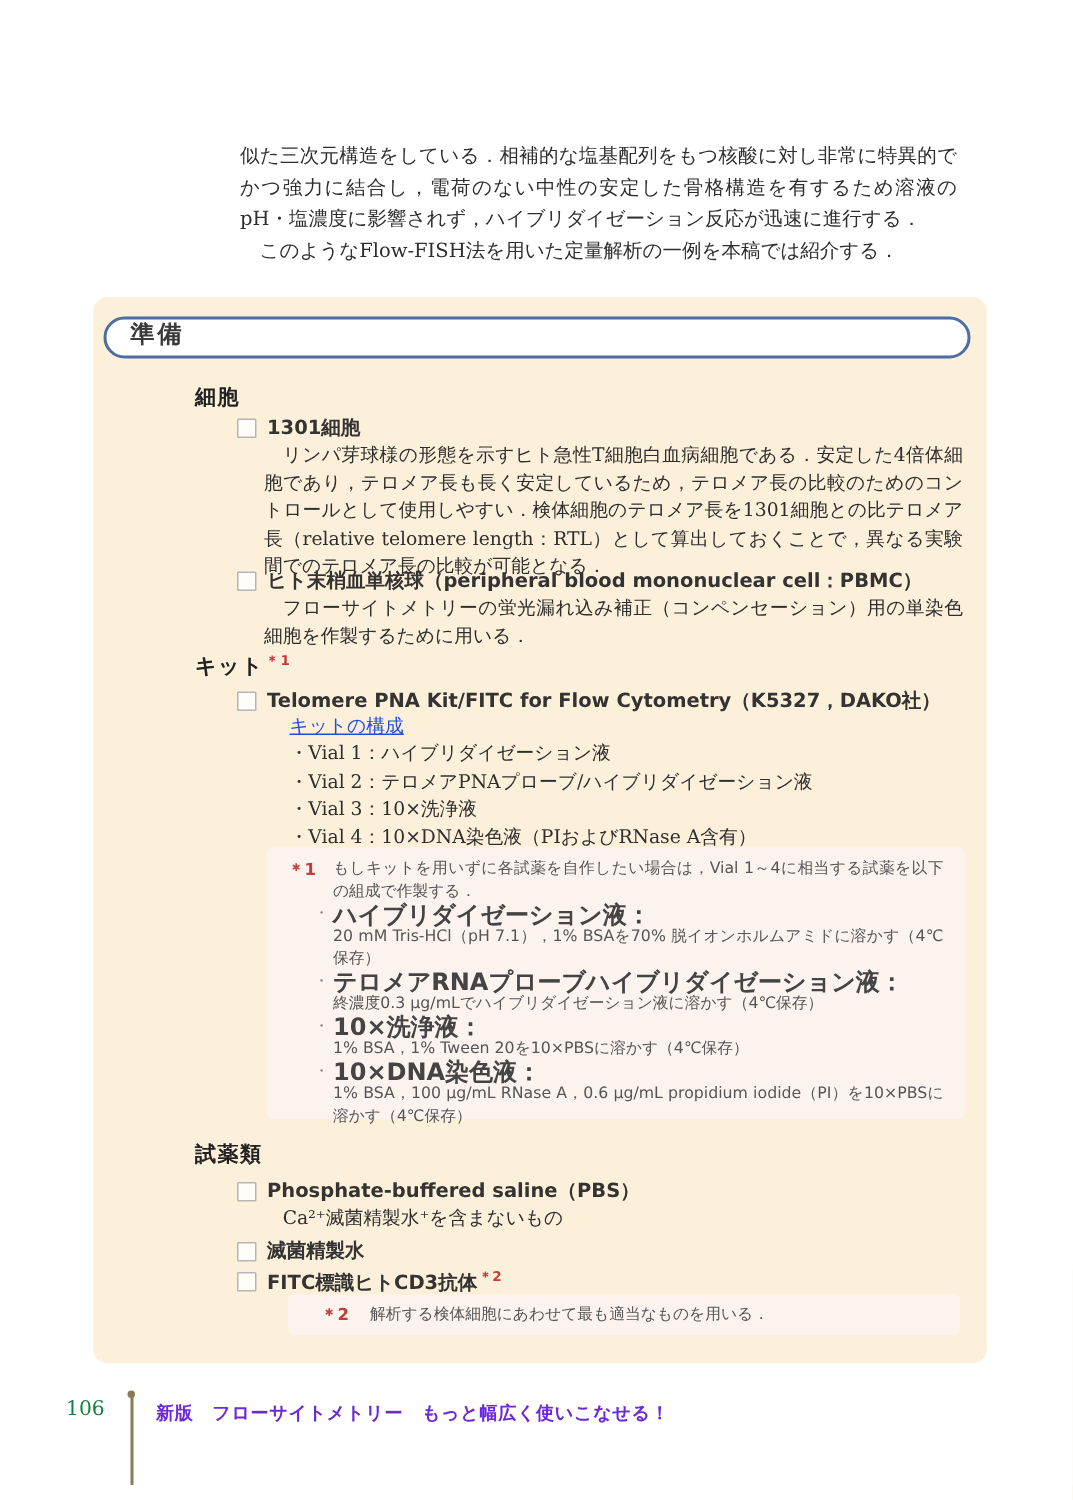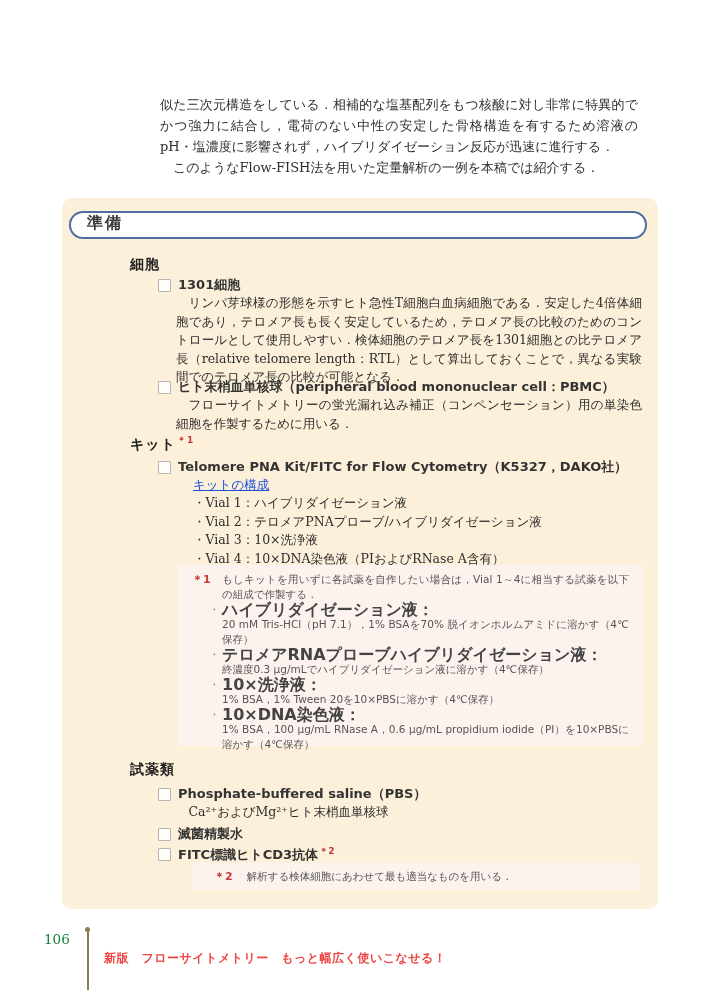--- a/index.html
+++ b/index.html
@@ -115,21 +115,21 @@
     position:absolute;left:87px;top:930px;width:1.5px;height:70px;
     background:#8a7b57;
   }
   .footer-dot{
     position:absolute;left:85px;top:927px;width:5px;height:5px;
     border-radius:50%;background:#8a7b57;
   }
   .footer-title{
     position:absolute;left:104px;top:934px;
     font-family:"DejaVu Sans","Liberation Sans",sans-serif;
-    font-size:12px;font-weight:bold;color:#ef4444;letter-spacing:0.5px;margin-top:16px;
+    font-size:12px;font-weight:bold;color:#6d28d9;letter-spacing:0.5px;
   }
 </style>
 </head>
 <body>
 
 <div class="page">
 
   <div class="intro">
     <p>似た三次元構造をしている．相補的な塩基配列をもつ核酸に対し非常に特異的でかつ強力に結合し，電荷のない中性の安定した骨格構造を有するため溶液のpH・塩濃度に影響されず，ハイブリダイゼーション反応が迅速に進行する．</p>
     <p class="indent">このようなFlow-FISH法を用いた定量解析の一例を本稿では紹介する．</p>
@@ -196,21 +196,21 @@
         </div>
       </div>
     </div>
 
     <h3 class="sec" style="top:563px">試薬類</h3>
 
     <div class="chk-row" style="top:587px">
       <span class="chk"></span>
       <span class="chk-label">Phosphate-buffered saline（PBS）</span>
     </div>
-    <p class="body" style="top:605px">Ca²⁺およびMg²⁺ヒト末梢血単核球</p>
+    <p class="body" style="top:605px">Ca²⁺滅菌精製水⁺を含まないもの</p>
 
     <div class="chk-row" style="top:627px">
       <span class="chk"></span>
       <span class="chk-label">滅菌精製水</span>
     </div>
 
     <div class="chk-row" style="top:647px">
       <span class="chk"></span>
       <span class="chk-label"><span>FITC標識ヒトCD3抗体</span><span class="sup-red">＊2</span></span>
     </div>

